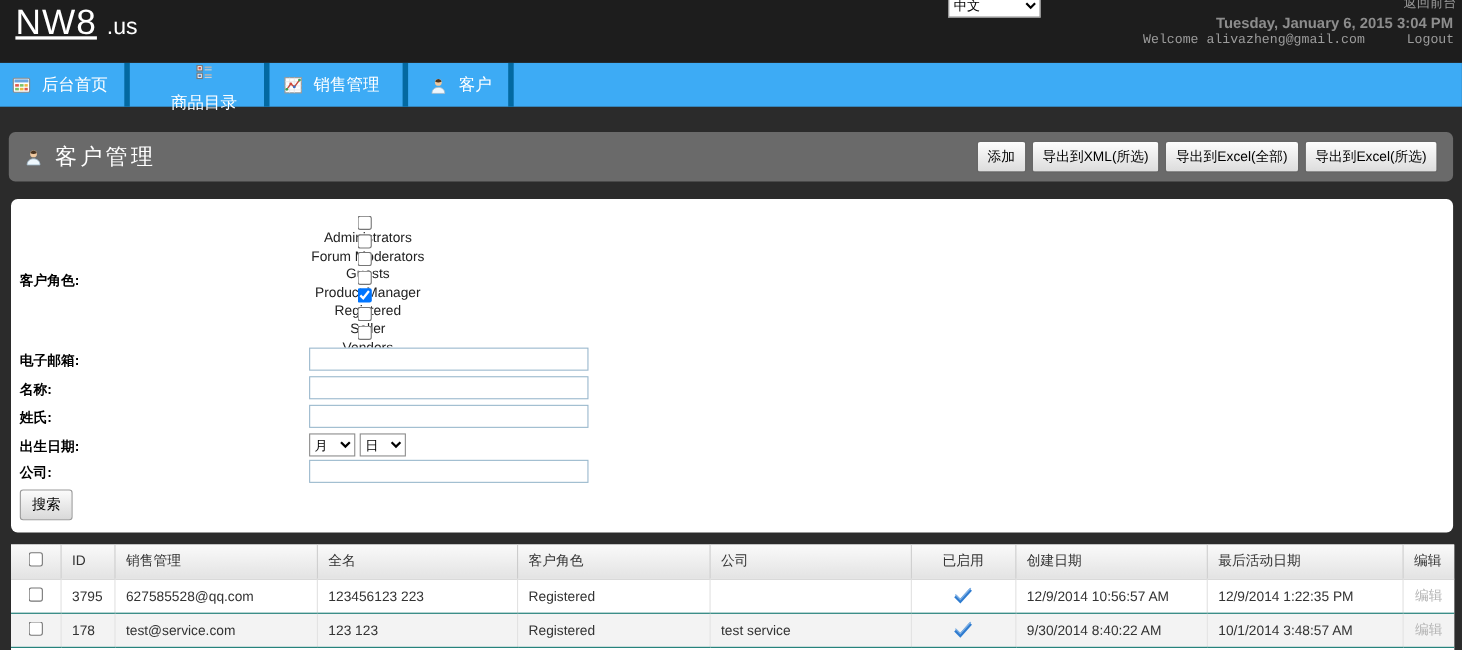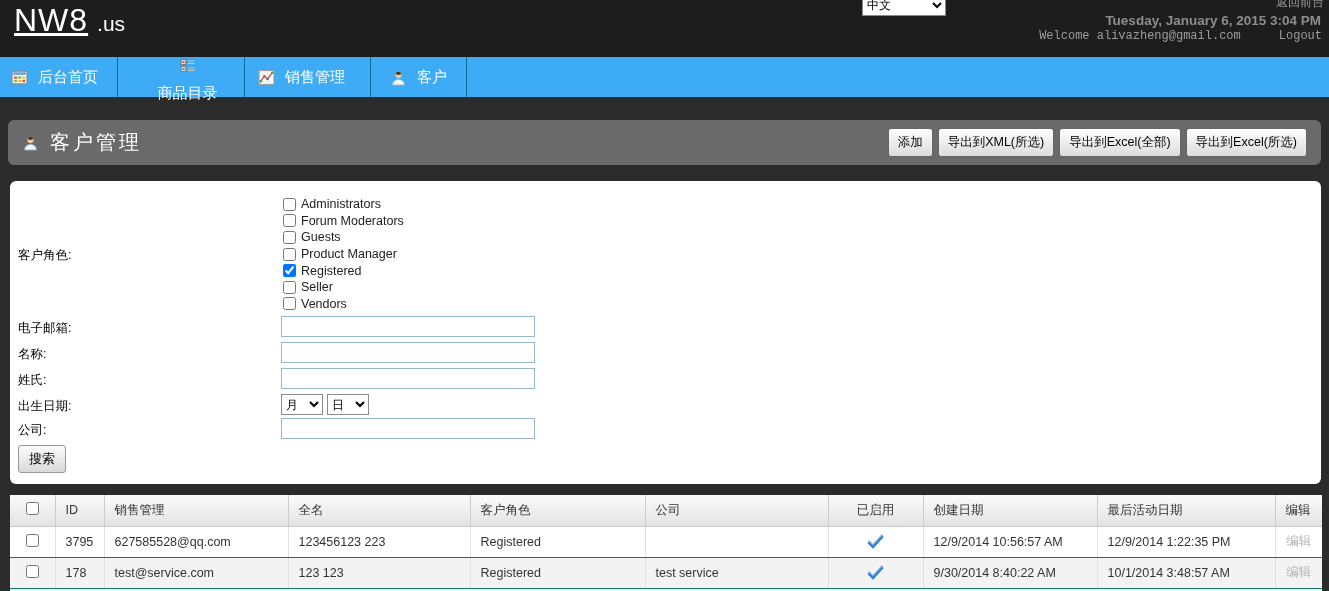--- a/index.html
+++ b/index.html
@@ -14,41 +14,41 @@
   .lang-select { position:absolute; left:862px; top:-6px; width:84px; height:22px;
     font-size:12px; border:1px solid #888; background:#fff; }
   .back-front { position:absolute; right:5px; top:-6px; font-size:12px; color:#9a9a9a; text-decoration:none; }
   .hdr-date { position:absolute; right:8px; top:13px; font-size:13.5px; font-weight:bold; color:#8d8d8d; }
   .hdr-sub { position:absolute; right:7px; top:29px; font-size:12px; color:#9c9c9c; display:flex; gap:38px;font-family:Liberation Mono, monospace; }
   .hdr-sub a { color:#9c9c9c; text-decoration:none; }
 
   
   .nav { height:40px; background:#3dabf5; display:flex; }
   .nav-item { display:flex; align-items:center; gap:10px; color:#fff; font-size:15px;
-    border-right:1px solid #0369a1; padding:0 0 0 11px; cursor:pointer; }
+    border-right:5px solid #0369a1; padding:0 0 0 11px; cursor:pointer; }
   .nav-item:nth-child(1){ width:118px; }
   .nav-item:nth-child(2){ width:127px; padding-left:13px;flex-direction:column; }
   .nav-item:nth-child(3){ width:126px; padding-left:13px; }
   .nav-item:nth-child(4){ width:96px;  padding-left:19px; }
   .nav-icon { width:17px; height:17px; flex:0 0 auto; }
 
   
   .section-bar { margin:23px 8px 0 8px; height:45px; background:#6a6a6a; border-radius:6px;
     display:flex; align-items:center; padding:0 14px 0 14px; }
   .section-title { display:flex; align-items:center; gap:11px; color:#fff;
     font-family:"DejaVu Serif","Liberation Serif",serif; font-size:20px; letter-spacing:3px;justify-content:flex-end; }
   .section-buttons { margin-left:auto; display:flex; gap:5px; }
   .btn { font-size:12.5px; color:#000; padding:5px 9px; border:1px solid #666; border-radius:3px;
     background:linear-gradient(#fdfdfd,#dcdcdc); cursor:pointer; font-family:inherit; white-space:nowrap; }
 
   
   .panel { position:relative; margin:16px 8px 0 10px; height:303px; background:#fff; border-radius:6px; }
-  .form-label { position:absolute; left:8px; font-size:12.5px; color:#000; }
+  .form-label { position:absolute; left:8px; font-size:12.5px; color:#000;font-weight:bold; }
   .roles { position:absolute; left:273px; top:15px; }
-  .role-row { display:flex; align-items:center; height:16.6px; font-size:12.5px; color:#222; }
+  .role-row { display:flex; align-items:center; height:16.6px; font-size:12.5px; color:#222;flex-direction:column; }
   .role-row input { width:13px; height:13px; margin-right:5px; }
   .txt { position:absolute; left:271px; width:254px; height:21px; border:1px solid #9ab8cd;
     font-size:12px; padding:0 4px; background:#fff; }
   .dob-selects { position:absolute; left:271px; top:213px; display:flex; gap:4px; }
   .dob-selects select { height:21px; font-size:12px; border:1px solid #8c8c8c; background:#fff; min-width:42px; }
   .search-btn { position:absolute; left:8px; top:264px; font-size:13px; padding:4px 10px;
     border:1px solid #999; border-radius:3px; background:linear-gradient(#fbfbfb,#d9d9d9); cursor:pointer; font-family:inherit; }
 
   
   .grid-wrap { margin:11px 7px 0 10px; background:#fff; }

